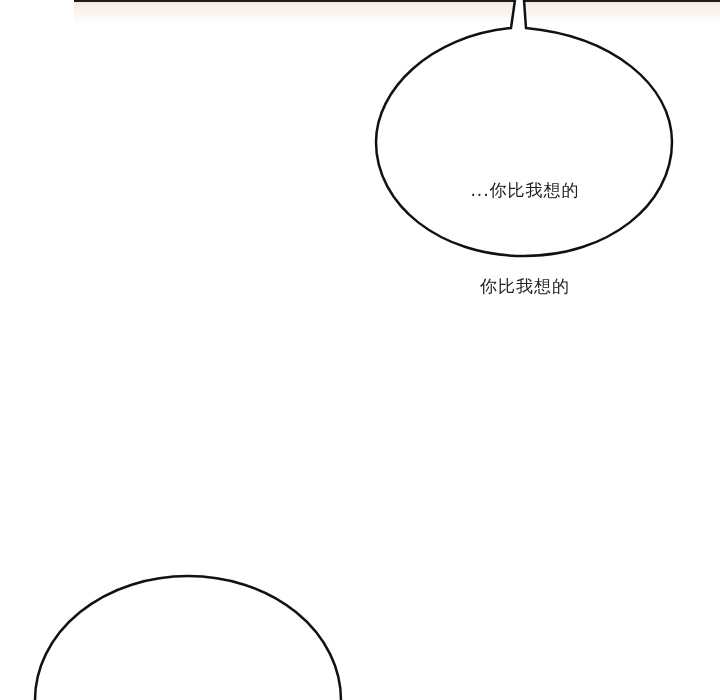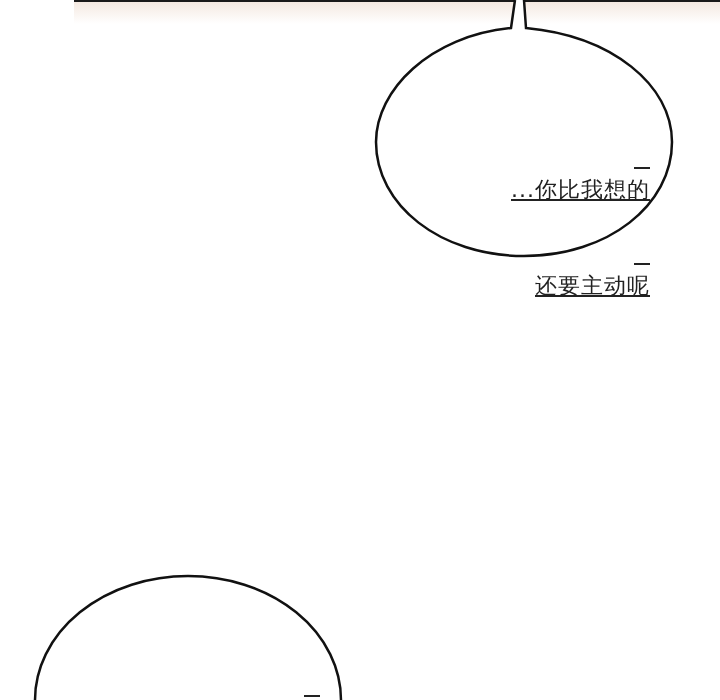--- a/index.html
+++ b/index.html
@@ -1,36 +1,36 @@
 <!DOCTYPE html>
 <html><head>
 <meta charset="utf-8">
 <style>
   html, body { margin:0; padding:0; }
   body { width:720px; height:700px; background:#ffffff; position:relative; overflow:hidden; font-family:"DejaVu Sans", sans-serif; }
   .panel-edge { position:absolute; left:74px; top:0; width:646px; height:2px; background:#1a1a1a; }
   .panel-shadow { position:absolute; left:74px; top:2px; width:646px; height:22px;
     background:linear-gradient(to bottom, rgba(235,215,200,0.55), rgba(255,255,255,0)); }
   .bubble-svg { position:absolute; left:0; top:0; }
-  .bubble-text { position:absolute; text-align:right; color:#222; font-size:22px; line-height:32px; letter-spacing:1px; white-space:pre;text-decoration:underline; }
+  .bubble-text { position:absolute; text-align:center; color:#222; font-size:17px; line-height:32px; letter-spacing:1px; white-space:pre; }
   #t1 { left:400px; top:110px; width:250px; }
   #t2 { left:60px; top:638px; width:260px; }
 </style>
 </head>
 <body>
 
 <div class="panel-edge"></div>
 <div class="panel-shadow"></div>
 
 <svg class="bubble-svg" width="720" height="700">
 
   <path d="M 515,0 L 511,28 C 430,36 376,90 376,142 C 376,205 440,256 524,256 C 608,256 672,205 672,142 C 672,85 612,36 526,28 L 524,0" fill="#ffffff" stroke="#111" stroke-width="2.5"></path>
 
   <ellipse cx="188" cy="700" rx="153" ry="124" fill="#ffffff" stroke="#111" stroke-width="2.5"></ellipse>
 </svg>
 
 <div id="t1" class="bubble-text">
   <div>...你比我想的</div>
-  <div>还要主动呢</div>
+  <div>你比我想的</div>
 </div>
 <div id="t2" class="bubble-text">
   
 </div>
 
 </body></html>

